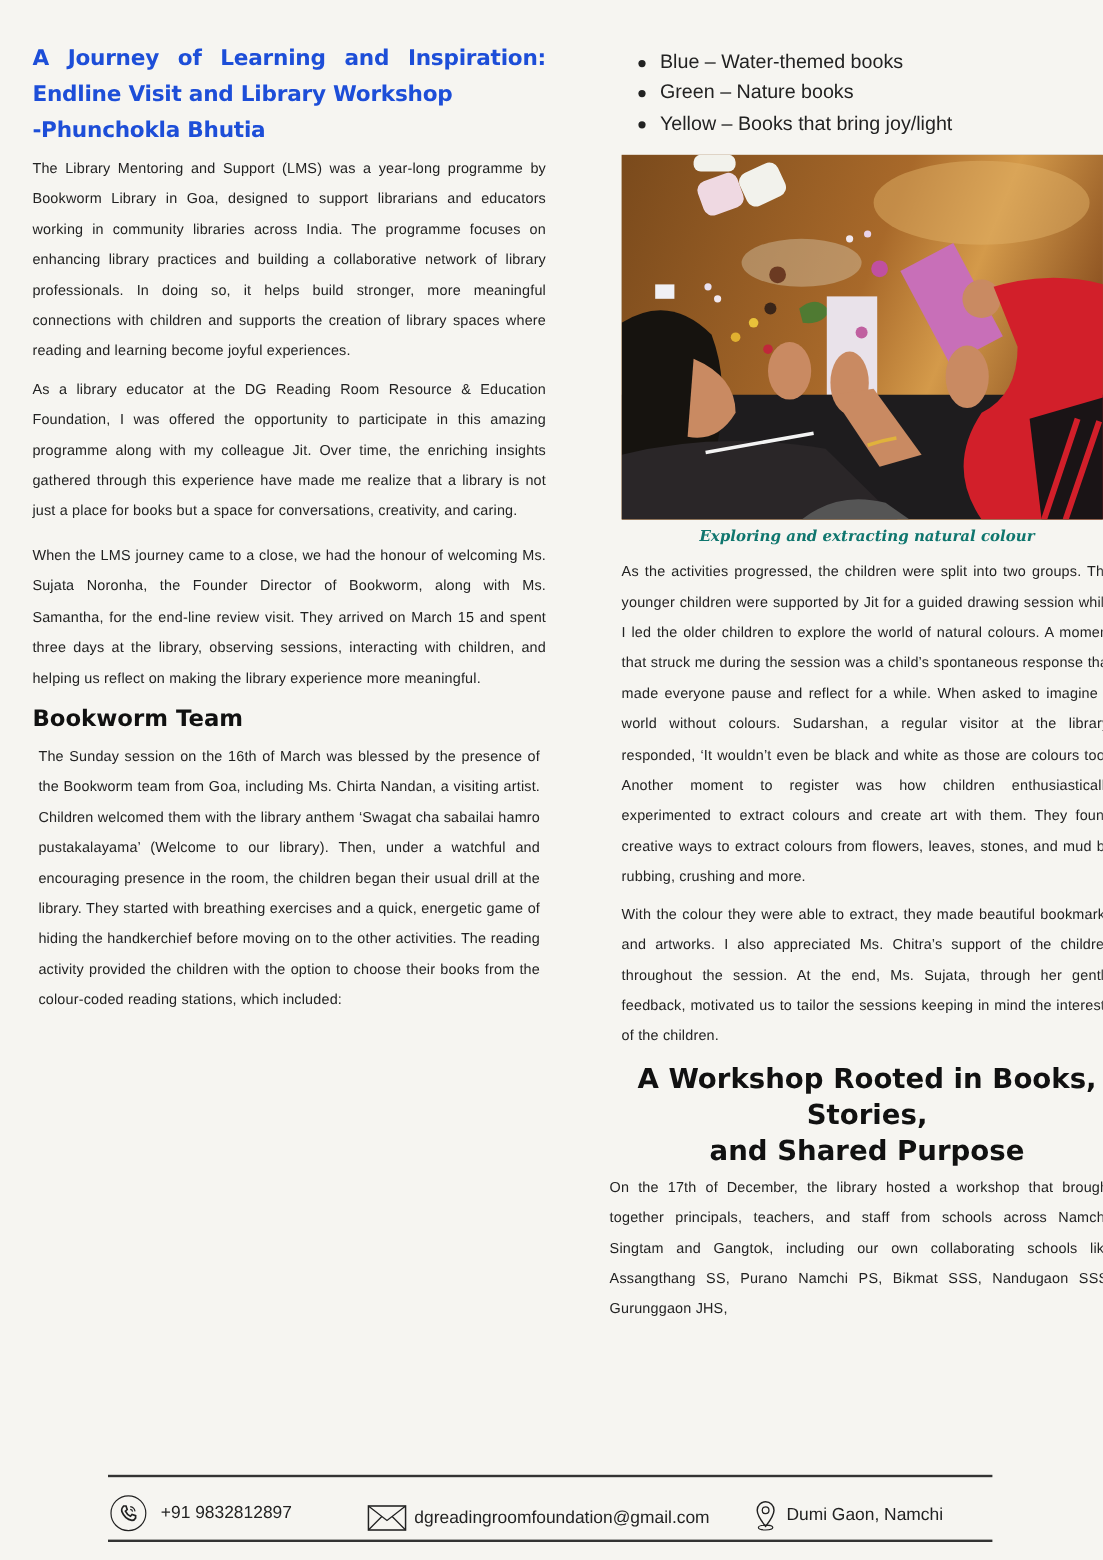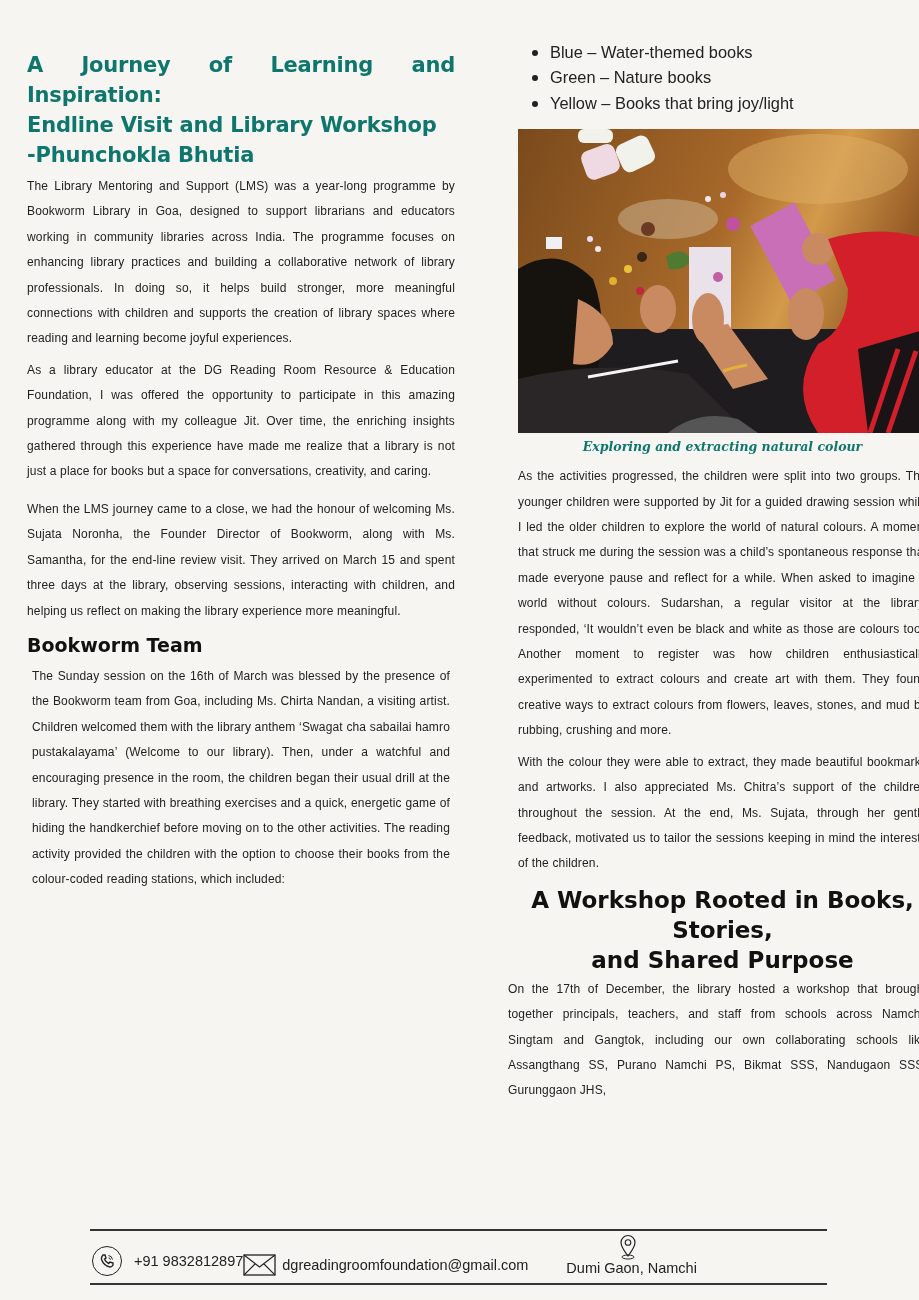--- a/index.html
+++ b/index.html
@@ -7,21 +7,21 @@
     width: 919px; height: 1300px; overflow: hidden;
     background: #f6f5f1;
     color: #1f1f1f;
     font-family: "Liberation Sans", "DejaVu Sans", sans-serif;
     position: relative;
   }
   .col-left { position: absolute; left: 27px; top: 34px; width: 428px; }
   .col-right { position: absolute; left: 518px; top: 40px; width: 409px; }
   h1.title {
     font-family: "DejaVu Sans", sans-serif; font-weight: bold;
-    font-size: 21px; line-height: 30px; margin: 16px 0 4px 0; color: #0f766e;
+    font-size: 18px; line-height: 30px; margin: 0 0 4px 0; color: #1d4ed8;
     text-align: justify; text-align-last: left; letter-spacing: -0.2px;
   }
   h1.title span { display: block; }
   h1.title .l1 { text-align: justify; text-align-last: justify; }
   p.body {
     margin: 0 0 6px 0; font-size: 12px; line-height: 25.4px;
     text-align: justify; color: #222; letter-spacing: 0.15px;
   }
   p.gap { margin-top: 12px; }
   h2.sub {
@@ -53,22 +53,22 @@
     font-size: 23px; line-height: 30px; text-align: center; margin: 8px 0 2px 0; color: #111;
   }
   .col-right p.last { margin-left: -10px; width: 419px; }
   .footer-line { position: absolute; left: 90px; width: 737px; height: 1.5px; background: #333; }
   .footer {
     position: absolute; left: 90px; top: 1236px; width: 737px; height: 40px;
     display: flex; align-items: flex-end; font-size: 14.5px; color: #222;
   }
   .footer .item { display: flex; align-items: center; }
   .footer .phone { margin-left: 2px; }
-  .footer .email { }
-  .footer .loc { margin-left: 38px; flex-direction: column; }
+  .footer .email { margin-left: 63px; }
+  .footer .loc { margin-left: 38px; }
   .icon-circle {
     width: 30px; height: 30px; border: 1.5px solid #222; border-radius: 50%;
     display: flex; align-items: center; justify-content: center; margin-right: 12px; box-sizing: border-box;
   }
 </style>
 </head>
 <body>
 
 <div class="col-left">
   <h1 class="title">

